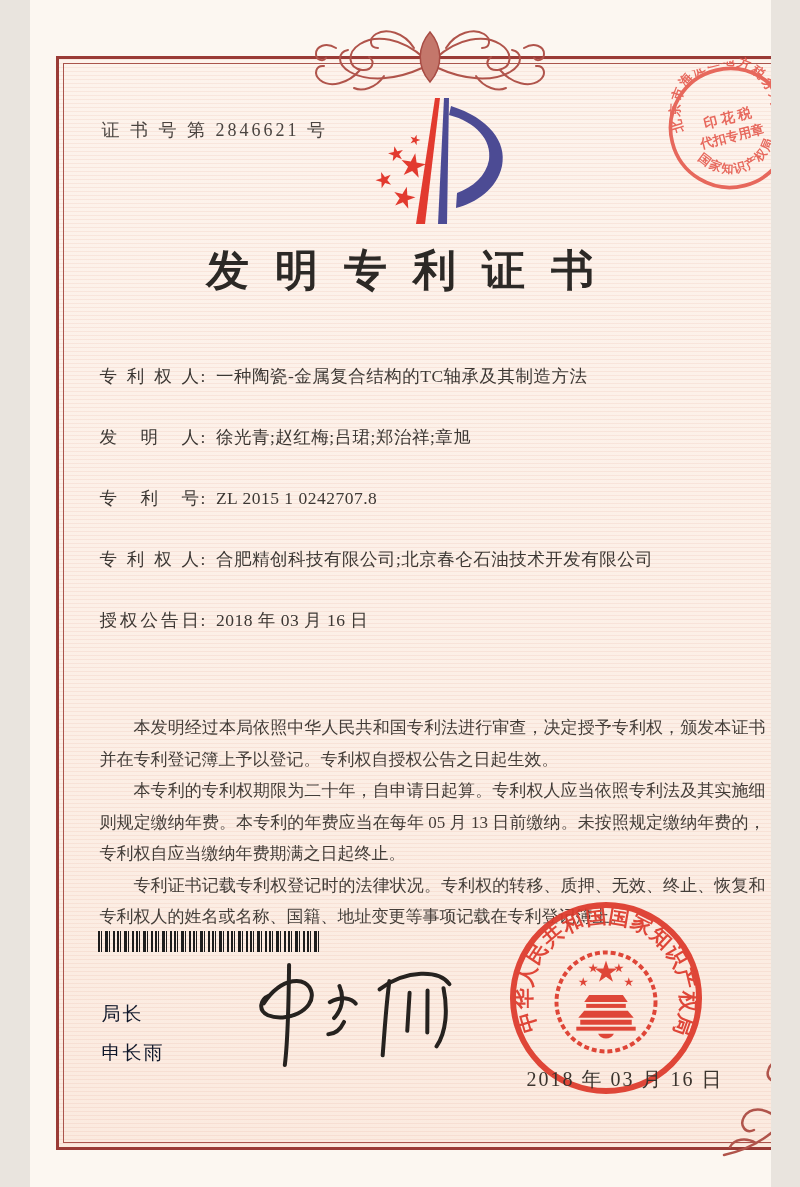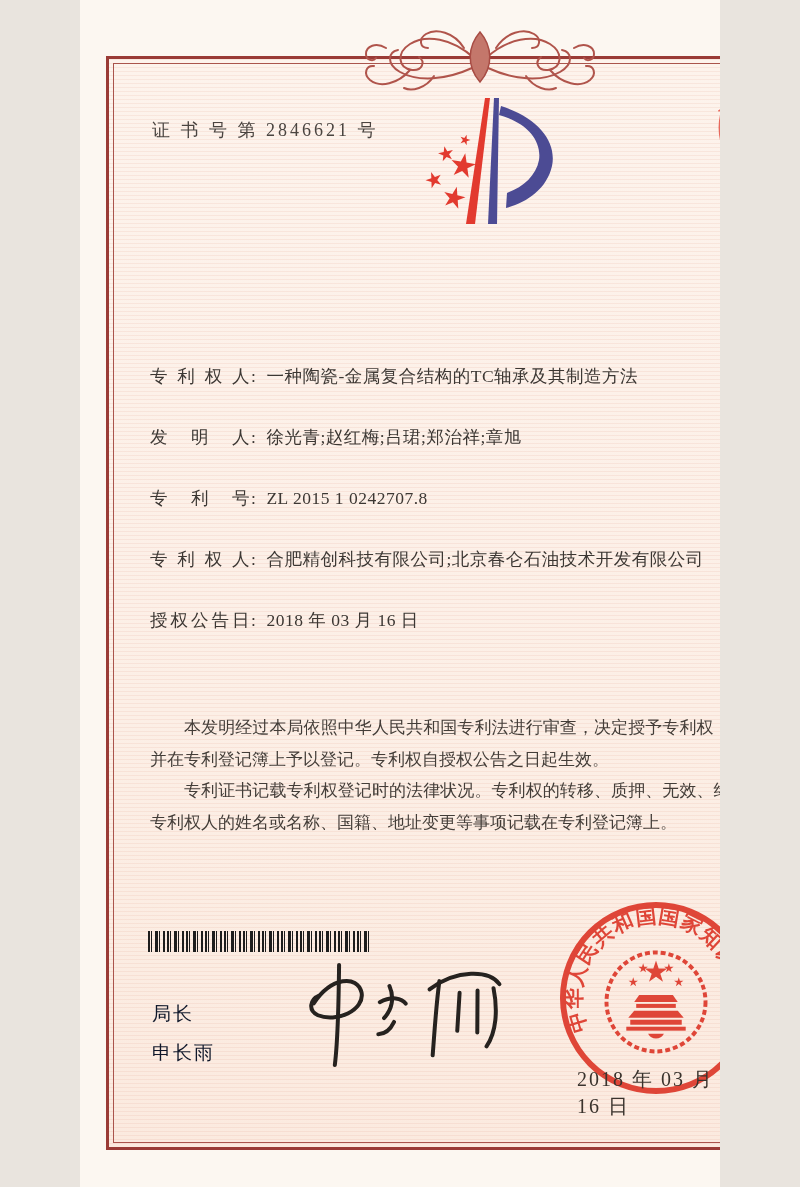--- a/index.html
+++ b/index.html
@@ -1,18 +1,18 @@
 <!DOCTYPE html>
 <html><head>
 <meta charset="utf-8">
 <style>
   * { margin:0; padding:0; box-sizing:border-box; }
   html,body { background:#e9e4de; }
   .page {
-    position:relative; width:640px; height:1187px; margin:0 auto;
+    position:relative; width:741px; height:1187px; margin:0 auto;
     background:#fcf7f1; overflow:hidden;
     font-family:"Liberation Serif", serif; color:#3c3733;
   }
   
   .paper-texture {
     position:absolute; left:29px; top:59px; width:742px; height:1090px;
     background:
       repeating-linear-gradient(180deg, rgba(222,150,130,0.14) 0 1px, rgba(255,255,255,0) 1px 4px),
       linear-gradient(180deg, #fdf3ec 0%, #fcefe6 60%, #fbeadf 100%);
   }
@@ -128,20 +128,21 @@
           <polygon points="0,-10 2.24,-3.09 9.51,-3.09 3.63,1.18 5.88,8.09 0,3.82 -5.88,8.09 -3.63,1.18 -9.51,-3.09 -2.24,-3.09"></polygon>
         </g>
       <polygon points="77,8 82,8 67,134 58,134"></polygon>
     </g>
     <g fill="#4c4b94">
       <polygon points="86,8 91,8 89,134 80,134"></polygon>
       <path d="M93,16 C131,28 149,52 144,76 C139,99 118,113 98,118 L99,103 C115,97 128,86 131,70 C134,50 118,32 91,25 Z"></path>
     </g>
   </svg>
 
+  <div class="title">发明专利证书</div>
 
   <div class="fields">
     <div class="field-row">
       <span class="field-label">专利权人</span><span class="field-colon">:</span><span class="field-value">一种陶瓷-金属复合结构的TC轴承及其制造方法</span>
     </div>
     <div class="field-row">
       <span class="field-label">发明人</span><span class="field-colon">:</span><span class="field-value">徐光青;赵红梅;吕珺;郑治祥;章旭</span>
     </div>
     <div class="field-row">
       <span class="field-label">专利号</span><span class="field-colon">:</span><span class="field-value">ZL 2015 1 0242707.8</span>
@@ -149,20 +150,21 @@
     <div class="field-row">
       <span class="field-label">专利权人</span><span class="field-colon">:</span><span class="field-value">合肥精创科技有限公司;北京春仑石油技术开发有限公司</span>
     </div>
     <div class="field-row">
       <span class="field-label">授权公告日</span><span class="field-colon">:</span><span class="field-value">2018 年 03 月 16 日</span>
     </div>
   </div>
 
   <div class="paragraphs">
     <p>本发明经过本局依照中华人民共和国专利法进行审查，决定授予专利权，颁发本证书并在专利登记簿上予以登记。专利权自授权公告之日起生效。</p>
+    <p>本专利的专利权期限为二十年，自申请日起算。专利权人应当依照专利法及其实施细则规定缴纳年费。本专利的年费应当在每年 05 月 13 日前缴纳。未按照规定缴纳年费的，专利权自应当缴纳年费期满之日起终止。</p>
     <p>专利证书记载专利权登记时的法律状况。专利权的转移、质押、无效、终止、恢复和专利权人的姓名或名称、国籍、地址变更等事项记载在专利登记簿上。</p>
   </div>
 
   <div class="barcode"></div>
 
   <div class="director">
     <div>局长</div>
     <div>申长雨</div>
   </div>
 

